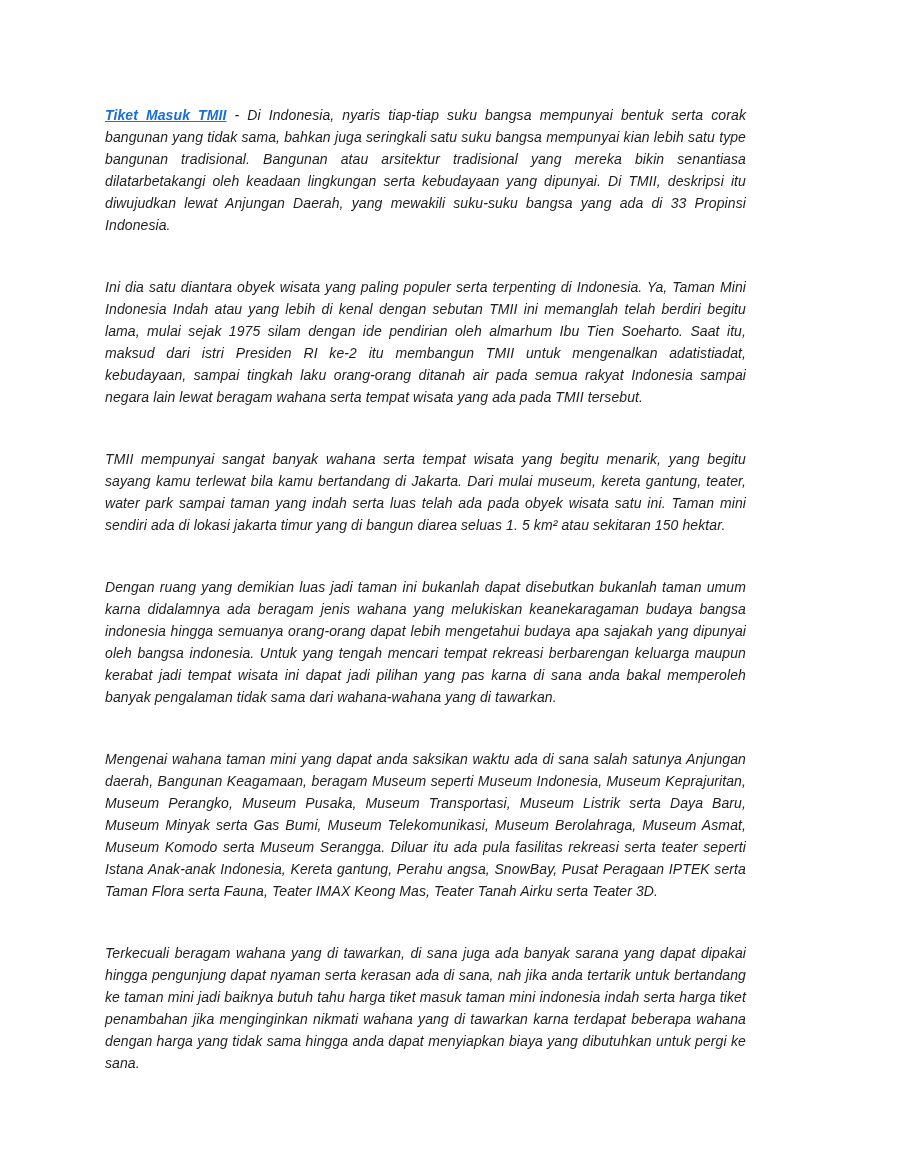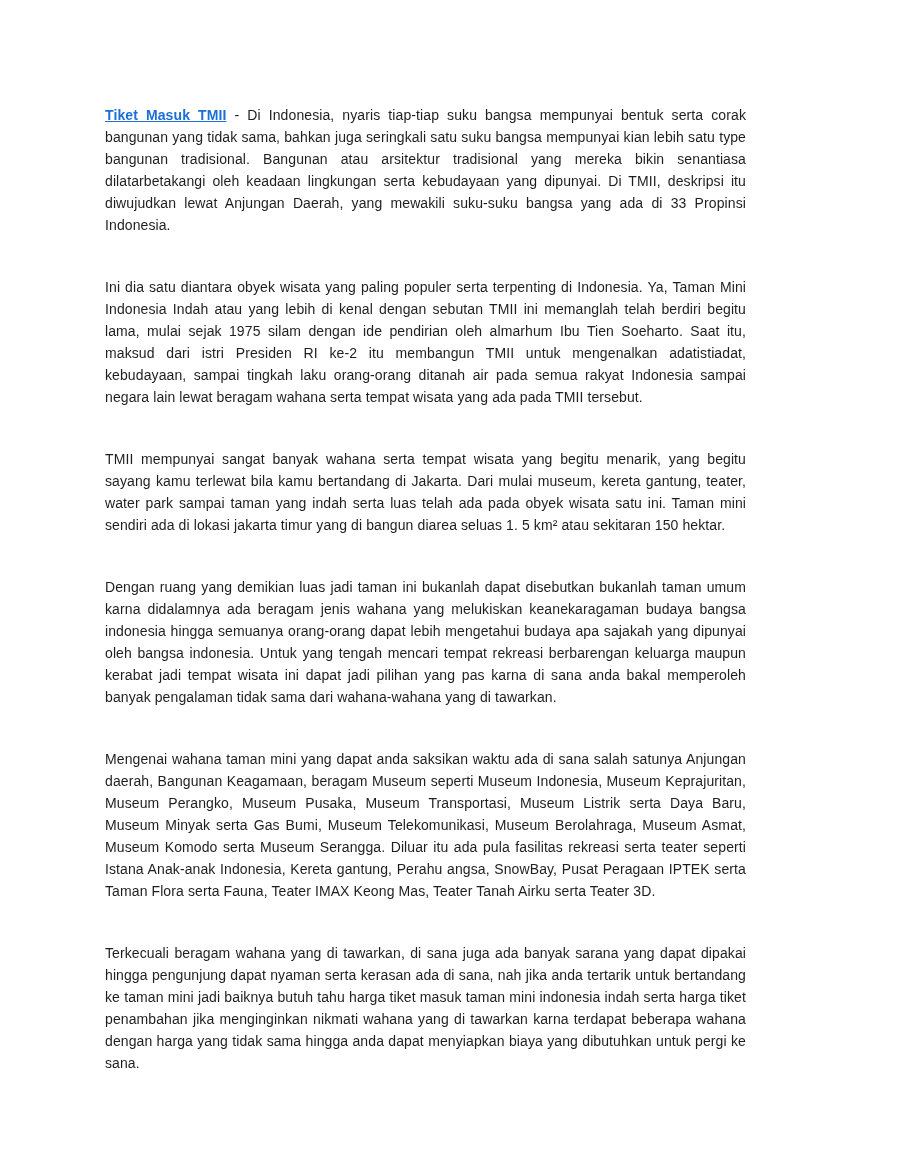--- a/index.html
+++ b/index.html
@@ -11,20 +11,21 @@
     width: 900px;
     min-height: 1165px;
     font-family: "Liberation Sans", "DejaVu Sans", sans-serif;
   }
   .page {
     box-sizing: border-box;
     width: 819px;
     min-height: 1165px;
     padding: 104px 73px 40px 105px;
     background: var(--page-bg, #ffffff);
+    font-style: italic;
   }
   .para {
     margin: 0 0 40px 0;
     font-size: 14px;
     line-height: 22px;
     text-align: justify;
     color: var(--text-color, #1e1e1e);
     letter-spacing: 0.1px;
   }
   .para:last-child {

